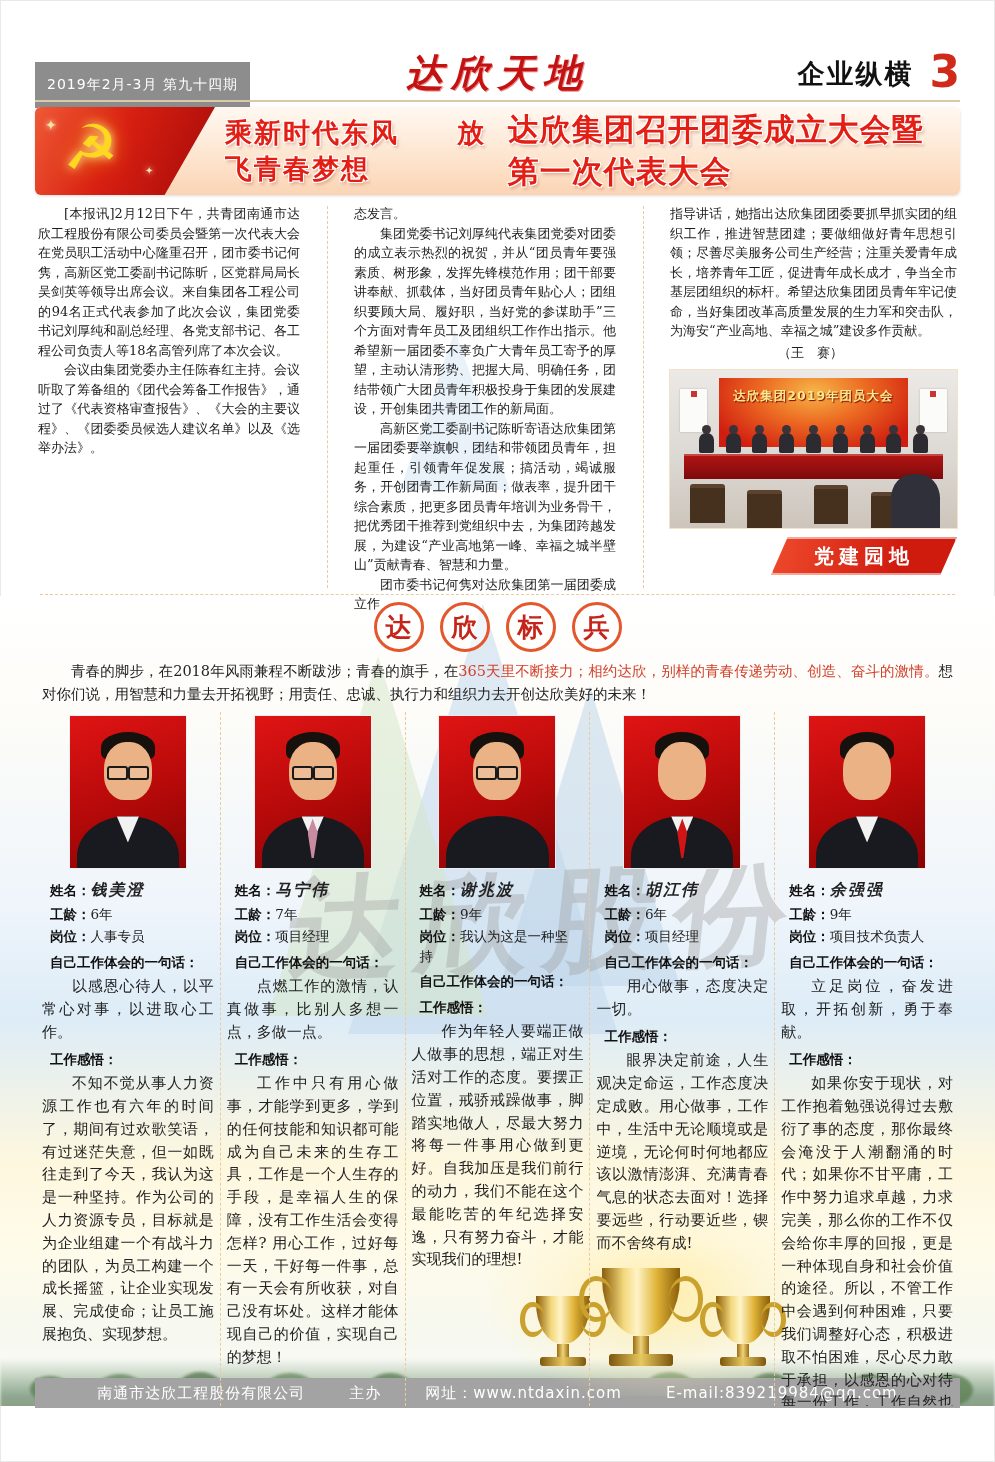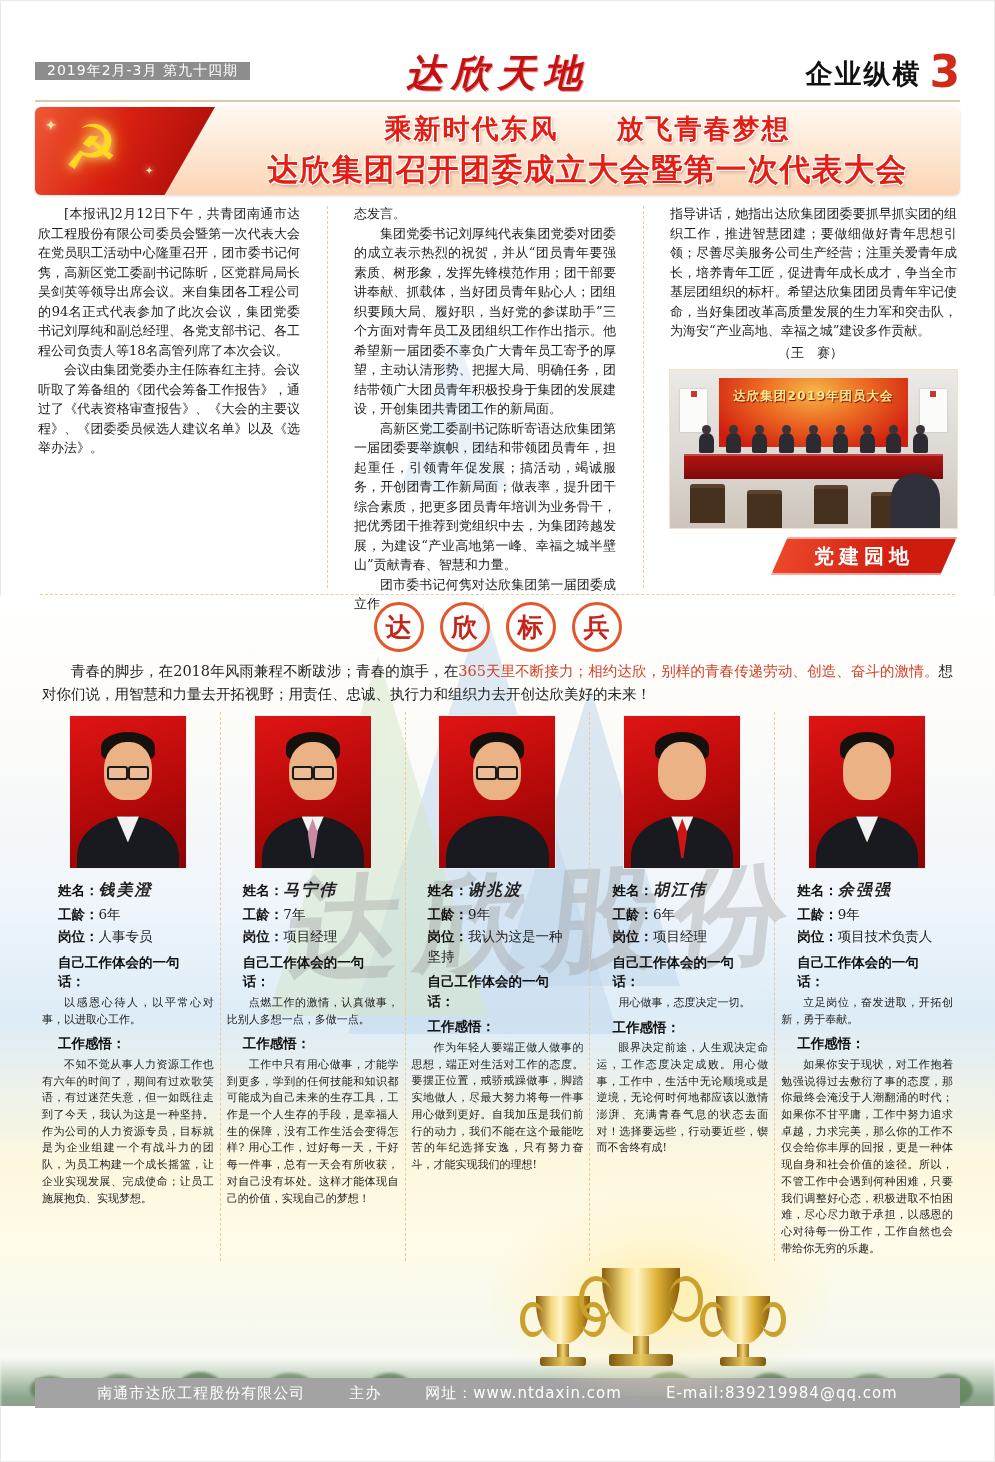--- a/index.html
+++ b/index.html
@@ -4,42 +4,42 @@
 <style>
   html,body{margin:0;padding:0;background:#fff;}
   .page{
     position:relative;width:995px;height:1462px;margin:0 auto;background:#fff;
     font-family:"DejaVu Serif", serif;color:#222;overflow:hidden;
     box-shadow:inset 0 0 0 1px #e9e9e9;
   }
   
   .hdr{position:absolute;top:52px;left:35px;right:35px;height:44px;}
   .issue{position:absolute;left:0;top:10px;background:#8d8d8d;color:#fff;
-    font-family:"DejaVu Sans","Liberation Sans",sans-serif;font-size:14px;padding:0 12px;letter-spacing:1px;}
+    font-family:"DejaVu Sans","Liberation Sans",sans-serif;font-size:14px;padding:14px 12px;letter-spacing:1px;}
   .masthead{position:absolute;left:0;right:0;top:-4px;text-align:center;color:#c31212;
     font-size:38px;font-weight:bold;font-style:italic;letter-spacing:8px;
     font-family:"DejaVu Serif",serif;text-shadow:1px 1px 0 #e88;}
-  .secwrap{position:absolute;right:0;top:0;display:flex;align-items:flex-end;gap:8px;}
+  .secwrap{position:absolute;right:0;top:0;display:flex;align-items:flex-end;gap:16px;}
   .secname{font-family:"DejaVu Sans","Liberation Sans",sans-serif;font-weight:bold;font-size:27px;color:#111;letter-spacing:2px;}
   .pagenum{font-family:"DejaVu Sans","Liberation Sans",sans-serif;font-weight:bold;font-size:44px;line-height:0.9;color:#d02a1a;}
   .hdr-rule{position:absolute;top:100px;left:35px;right:35px;height:0;border-top:2px solid #d9c9a8;}
   
   .banner{position:absolute;top:107px;left:35px;right:35px;height:88px;border-radius:6px;
     background:linear-gradient(180deg,#fff8f1 0%,#fde4cd 60%,#fbd4b4 100%);
     box-shadow:0 1px 3px rgba(0,0,0,.15);overflow:hidden;}
   .emblem-zone{position:absolute;left:0;top:0;bottom:0;width:180px;
     background:linear-gradient(115deg,#ef5a35 0%,#d81f12 45%,#a30a08 100%);
     clip-path:polygon(0 0,100% 0,72% 100%,0 100%);}
   .emblem{position:absolute;left:28px;top:4px;font-size:62px;color:#ffd71e;
     text-shadow:0 0 10px #ffef9e,0 0 22px #ffb400;line-height:1.2;}
   .spark1,.spark2{position:absolute;color:#ffe89a;font-size:14px;text-shadow:0 0 6px #fff;}
   .spark1{left:10px;top:10px;}
   .spark2{left:110px;top:58px;font-size:10px;}
   .headlines{position:absolute;left:190px;right:10px;top:4px;bottom:4px;display:flex;
-    flex-direction:column;justify-content:center;align-items:center;gap:2px;
+    justify-content:center;align-items:center;gap:2px;
     font-family:"DejaVu Sans","Liberation Sans",sans-serif;font-weight:bold;color:#e31e14;}
   .hl1{font-size:27px;letter-spacing:2px;
     text-shadow:-1px -1px 0 #fff,1px -1px 0 #fff,-1px 1px 0 #fff,1px 1px 0 #fff,2px 3px 3px rgba(140,30,10,.25);}
   .hl2{font-size:31px;letter-spacing:1px;
     text-shadow:-1px -1px 0 #fff,1px -1px 0 #fff,-1px 1px 0 #fff,1px 1px 0 #fff,2px 3px 3px rgba(140,30,10,.25);}
   
   .article{position:absolute;top:204px;left:38px;right:38px;height:386px;display:flex;z-index:1;gap:19px;}
   .acol{width:287px;font-size:13px;line-height:1.5;text-align:justify;color:#1c1c1c;position:relative;z-index:1;}
   .acol p{margin:0;text-indent:2em;}
   .acol p.cont{text-indent:0;}
@@ -106,24 +106,24 @@
     background:#f2f2f2;clip-path:polygon(50% 100%,0 0,100% 0);}
   .idphoto .tie{position:absolute;left:50%;bottom:10px;width:10px;height:40px;margin-left:-5px;
     clip-path:polygon(50% 0,100% 35%,60% 100%,40% 100%,0 35%);}
   .idphoto .head{position:absolute;left:50%;top:26px;width:48px;height:58px;margin-left:-24px;
     background:#eab285;border-radius:46% 46% 42% 42%;}
   .idphoto .hair{position:absolute;left:50%;top:16px;width:54px;height:30px;margin-left:-27px;
     background:#17110e;border-radius:50% 50% 30% 30%;}
   .idphoto .glasses{position:absolute;left:50%;top:50px;width:42px;height:10px;margin-left:-21px;
     border-bottom:0;display:flex;justify-content:space-between;}
   .idphoto .glasses i{width:17px;height:10px;border:2px solid #1a1a1a;border-radius:3px;background:rgba(255,255,255,.15);}
-  .prow{margin:3px 16px;font-size:13.5px;line-height:1.45;}
+  .prow{margin:3px 8px;font-size:13.5px;line-height:1.45;}
   .plabel{font-family:"DejaVu Sans","Liberation Sans",sans-serif;font-weight:bold;color:#111;}
   .pname{font-weight:bold;font-size:16px;font-style:italic;letter-spacing:2px;}
-  .motto,.refl{font-size:11px;line-height:1.52;text-align:justify;text-indent:2em;margin:1px 0 4px;}
+  .motto,.refl{font-size:15px;line-height:1.52;text-align:justify;text-indent:2em;margin:1px 0 4px;}
   .mlabel{margin-top:6px;}
   
   .trophy-zone{position:absolute;left:530px;top:630px;width:260px;height:140px;z-index:1;}
   .glow{position:absolute;left:-40px;top:-30px;width:340px;height:200px;
     background:radial-gradient(ellipse at center,rgba(255,236,160,.85) 0%,rgba(255,240,190,.4) 45%,rgba(255,245,210,0) 75%);}
   .cupw{position:absolute;bottom:0;}
   .cup{position:relative;background:linear-gradient(90deg,#8a5d0a 0%,#f3d87c 28%,#fff4c8 45%,#e0b437 70%,#8a5d0a 100%);
     border-radius:0 0 48% 48%/0 0 85% 85%;}
   .cup::before,.cup::after{content:"";position:absolute;top:12%;width:38%;height:52%;
     border:5px solid #caa12c;border-radius:50%;}

